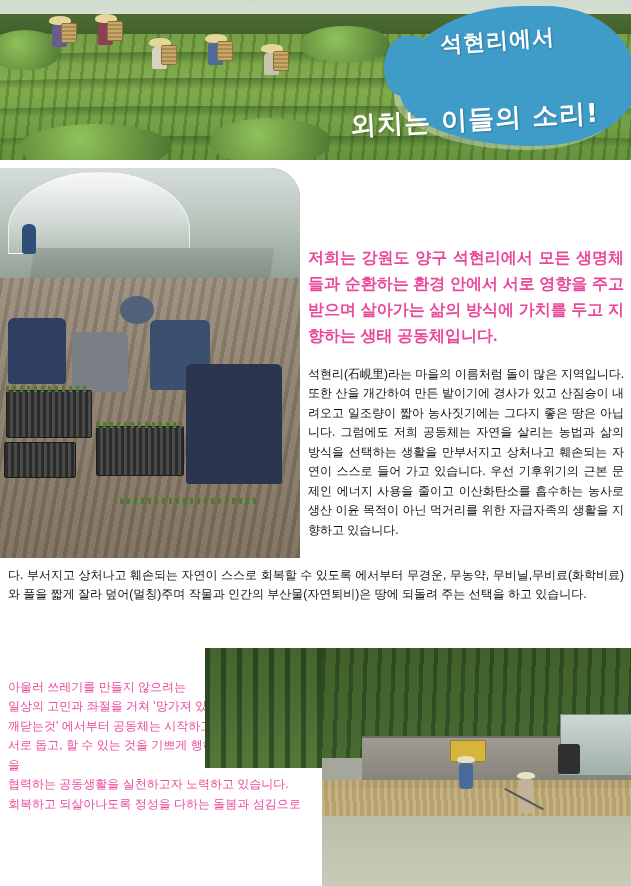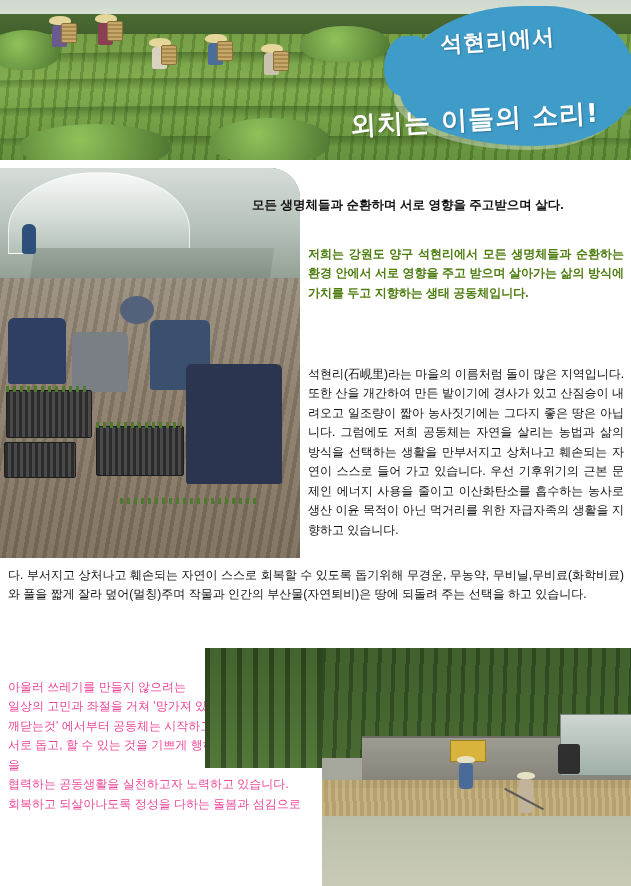--- a/index.html
+++ b/index.html
@@ -262,24 +262,24 @@
     font-weight: bold;
     line-height: 1.5;
     color: #111;
     text-align: justify;
   }
   .para-bold {
     position: absolute;
     left: 308px;
     top: 245px;
     width: 316px;
-    font-size: 12px;
+    font-size: 16px;
     font-weight: bold;
     line-height: 1.62;
-    color: #4d7c0f;
+    color: #ec4899;
     text-align: justify;
   }
   .para-main {
     position: absolute;
     left: 308px;
     top: 340px;
     width: 316px;
     font-size: 12px;
     line-height: 1.62;
     color: #111;
@@ -375,24 +375,23 @@
 
     <div class="lp-tray" style="left:6px;  top:222px; width:84px; height:46px;"></div>
     <div class="lp-tray" style="left:96px; top:258px; width:86px; height:48px;"></div>
     <div class="lp-tray" style="left:4px;  top:274px; width:70px; height:34px;"></div>
 
     <div class="lp-green-dots" style="left:6px;  top:218px; width:84px;"></div>
     <div class="lp-green-dots" style="left:96px; top:254px; width:86px;"></div>
     <div class="lp-green-dots" style="left:120px; top:330px; width:140px;"></div>
   </div>
 
-  <div class="lead">모든 생명체들과 순환하며 서로 영향을 주고받으며 살다.</div>
   <div class="para-bold">저희는 강원도 양구 석현리에서 모든 생명체들과 순환하는 환경 안에서 서로 영향을 주고 받으며 살아가는 삶의 방식에 가치를 두고 지향하는 생태 공동체입니다.</div>
   <div class="para-main">석현리(石峴里)라는 마을의 이름처럼 돌이 많은 지역입니다. 또한 산을 개간하여 만든 밭이기에 경사가 있고 산짐승이 내려오고 일조량이 짧아 농사짓기에는 그다지 좋은 땅은 아닙니다. 그럼에도 저희 공동체는 자연을 살리는 농법과 삶의 방식을 선택하는 생활을 만부서지고 상처나고 훼손되는 자연이 스스로 들어 가고 있습니다. 우선 기후위기의 근본 문제인 에너지 사용을 줄이고 이산화탄소를 흡수하는 농사로 생산 이윤 목적이 아닌 먹거리를 위한 자급자족의 생활을 지향하고 있습니다.</div>
-  <div class="para-wide">다. 부서지고 상처나고 훼손되는 자연이 스스로 회복할 수 있도록 돕기위해 무경운, 무농약, 무비닐,무비료(화학비료)와 풀을 짧게 잘라 덮어(멀칭)주며 작물과 인간의 부산물(자연퇴비)은 땅에 되돌려 주는 선택을 하고 있습니다.</div>
+  <div class="para-wide">다. 부서지고 상처나고 훼손되는 자연이 스스로 회복할 수 있도록 에서부터 무경운, 무농약, 무비닐,무비료(화학비료)와 풀을 짧게 잘라 덮어(멀칭)주며 작물과 인간의 부산물(자연퇴비)은 땅에 되돌려 주는 선택을 하고 있습니다.</div>
 
   <div class="para-lower">
     <span class="blk">아울러 쓰레기를 만들지 않으려는</span>
     <span class="blk">일상의 고민과 좌절을 거쳐 '망가져 있다는 것을</span>
     <span class="blk">깨닫는것' 에서부터 공동체는 시작하고 다시 일어서면서</span>
     <span class="blk">서로 돕고, 할 수 있는 것을 기쁘게 행하고, 스스로 유혹을</span>
     <span class="blk">협력하는 공동생활을 실천하고자 노력하고 있습니다.</span>
     <span class="blk">회복하고 되살아나도록 정성을 다하는 돌봄과 섬김으로</span>
   </div>
 

